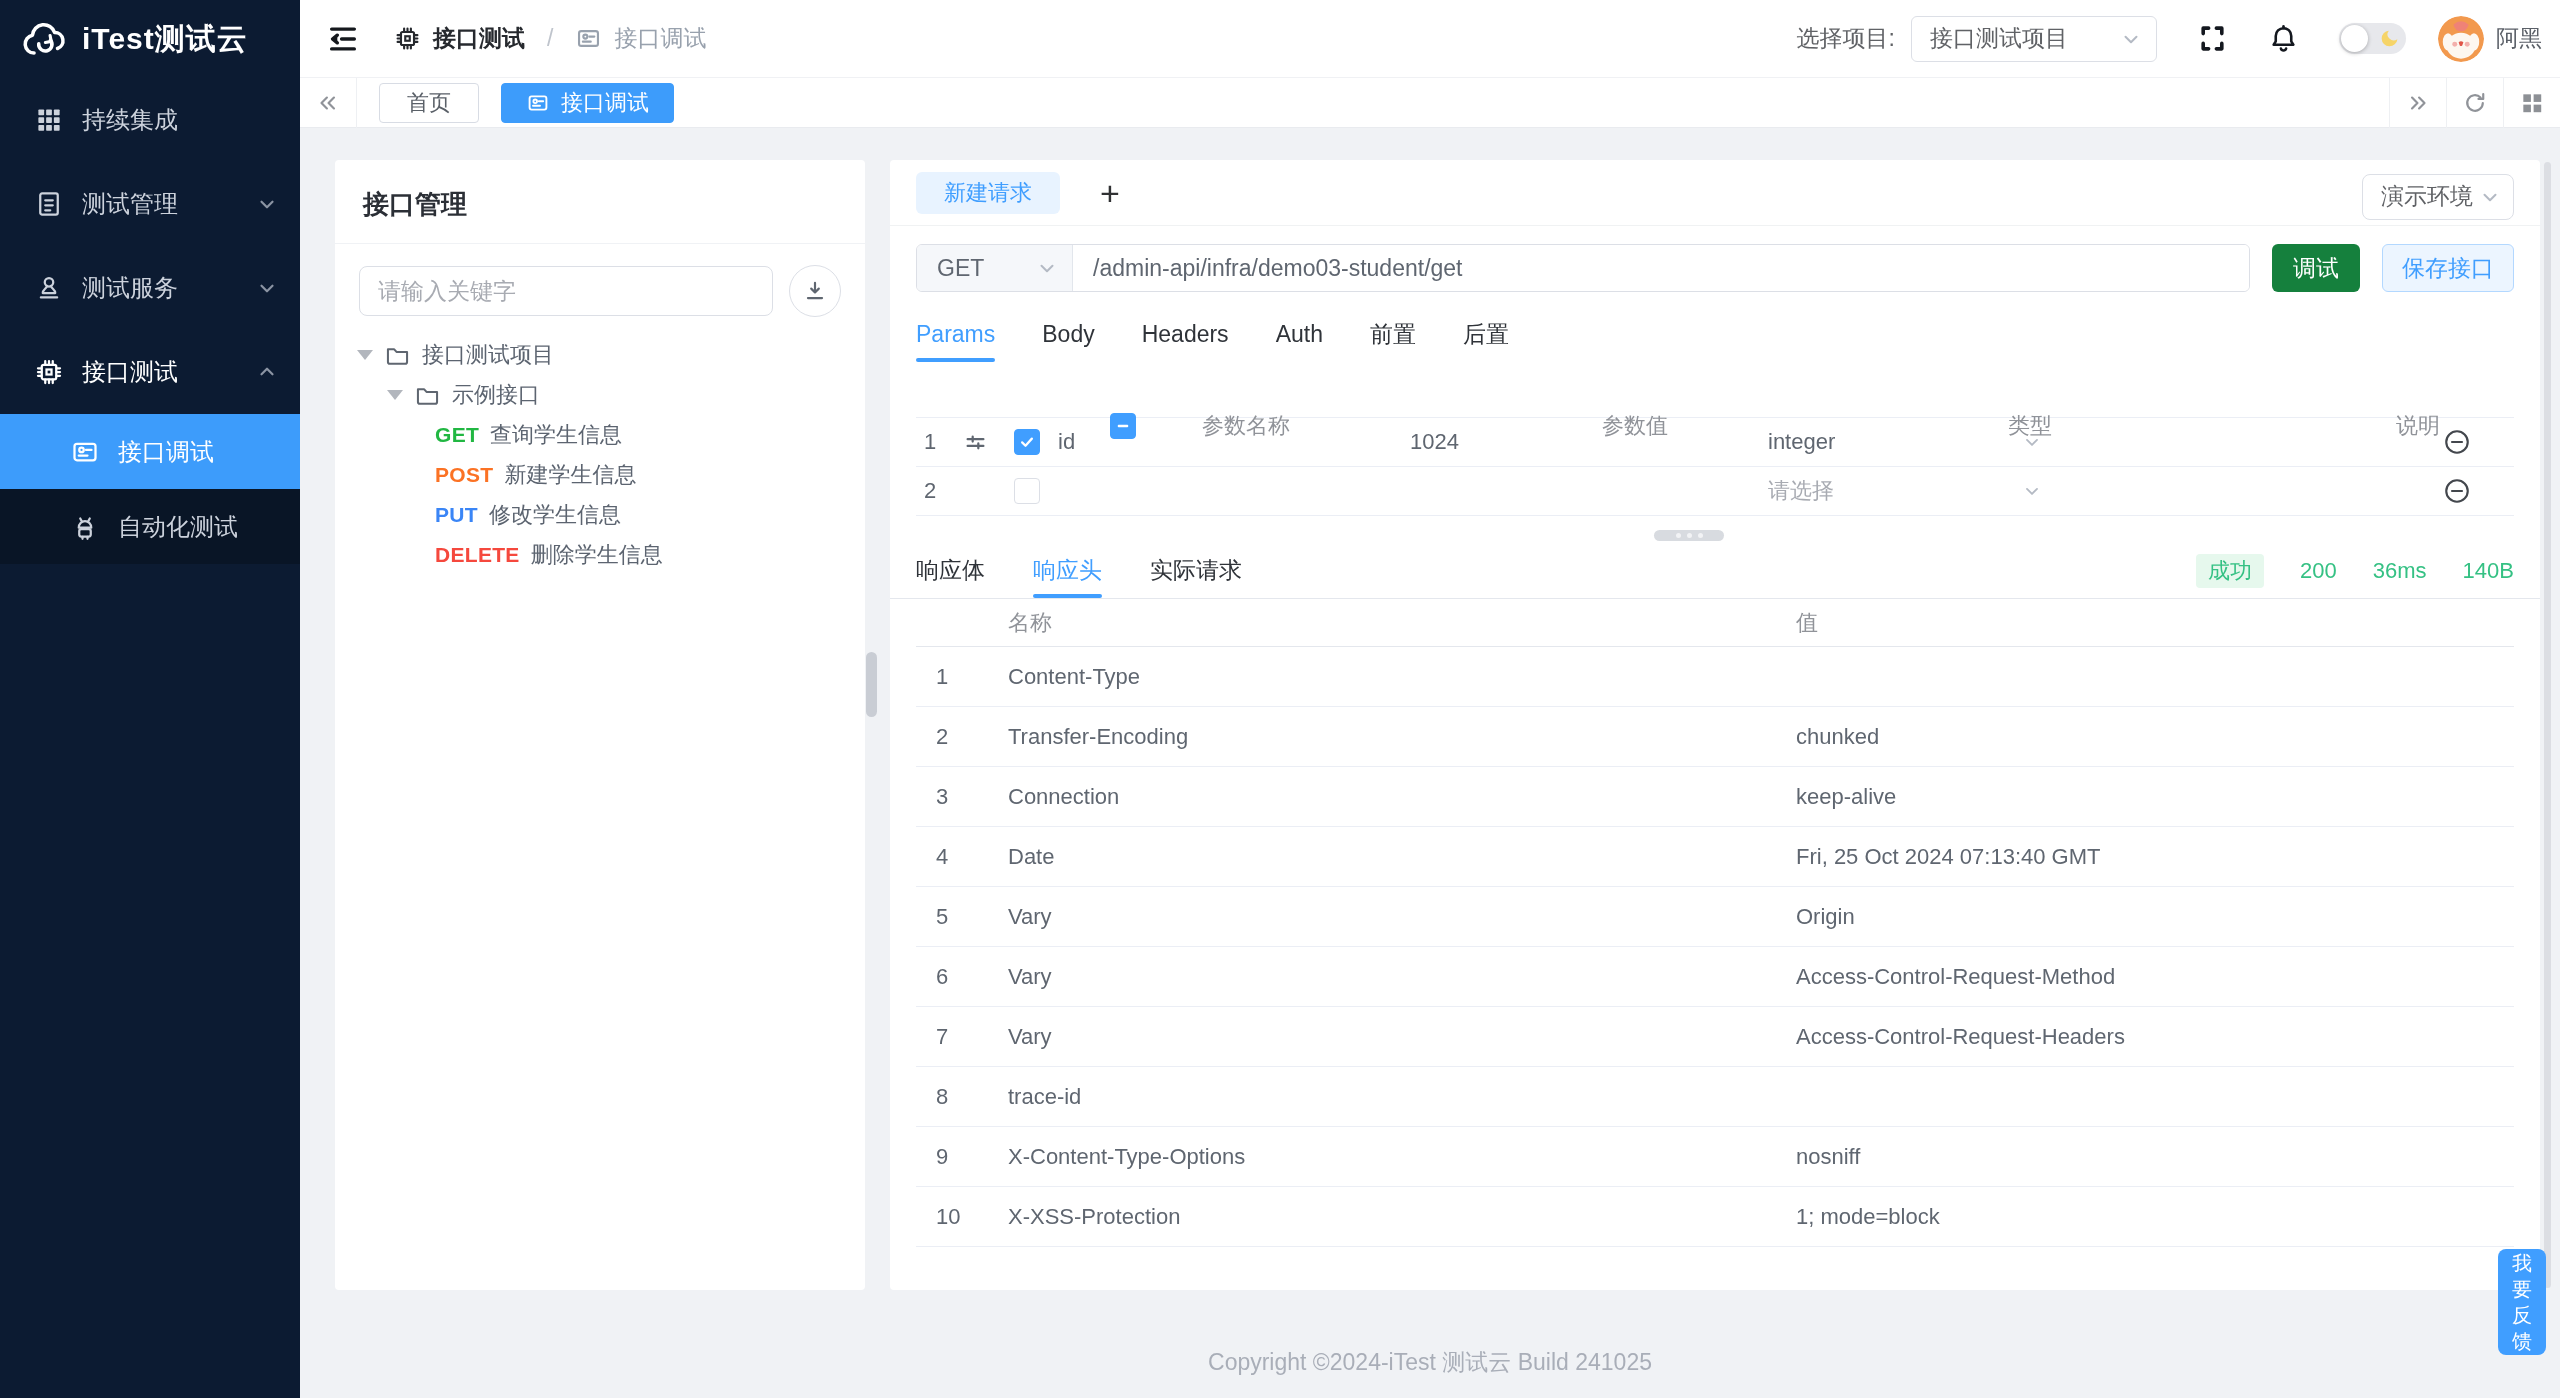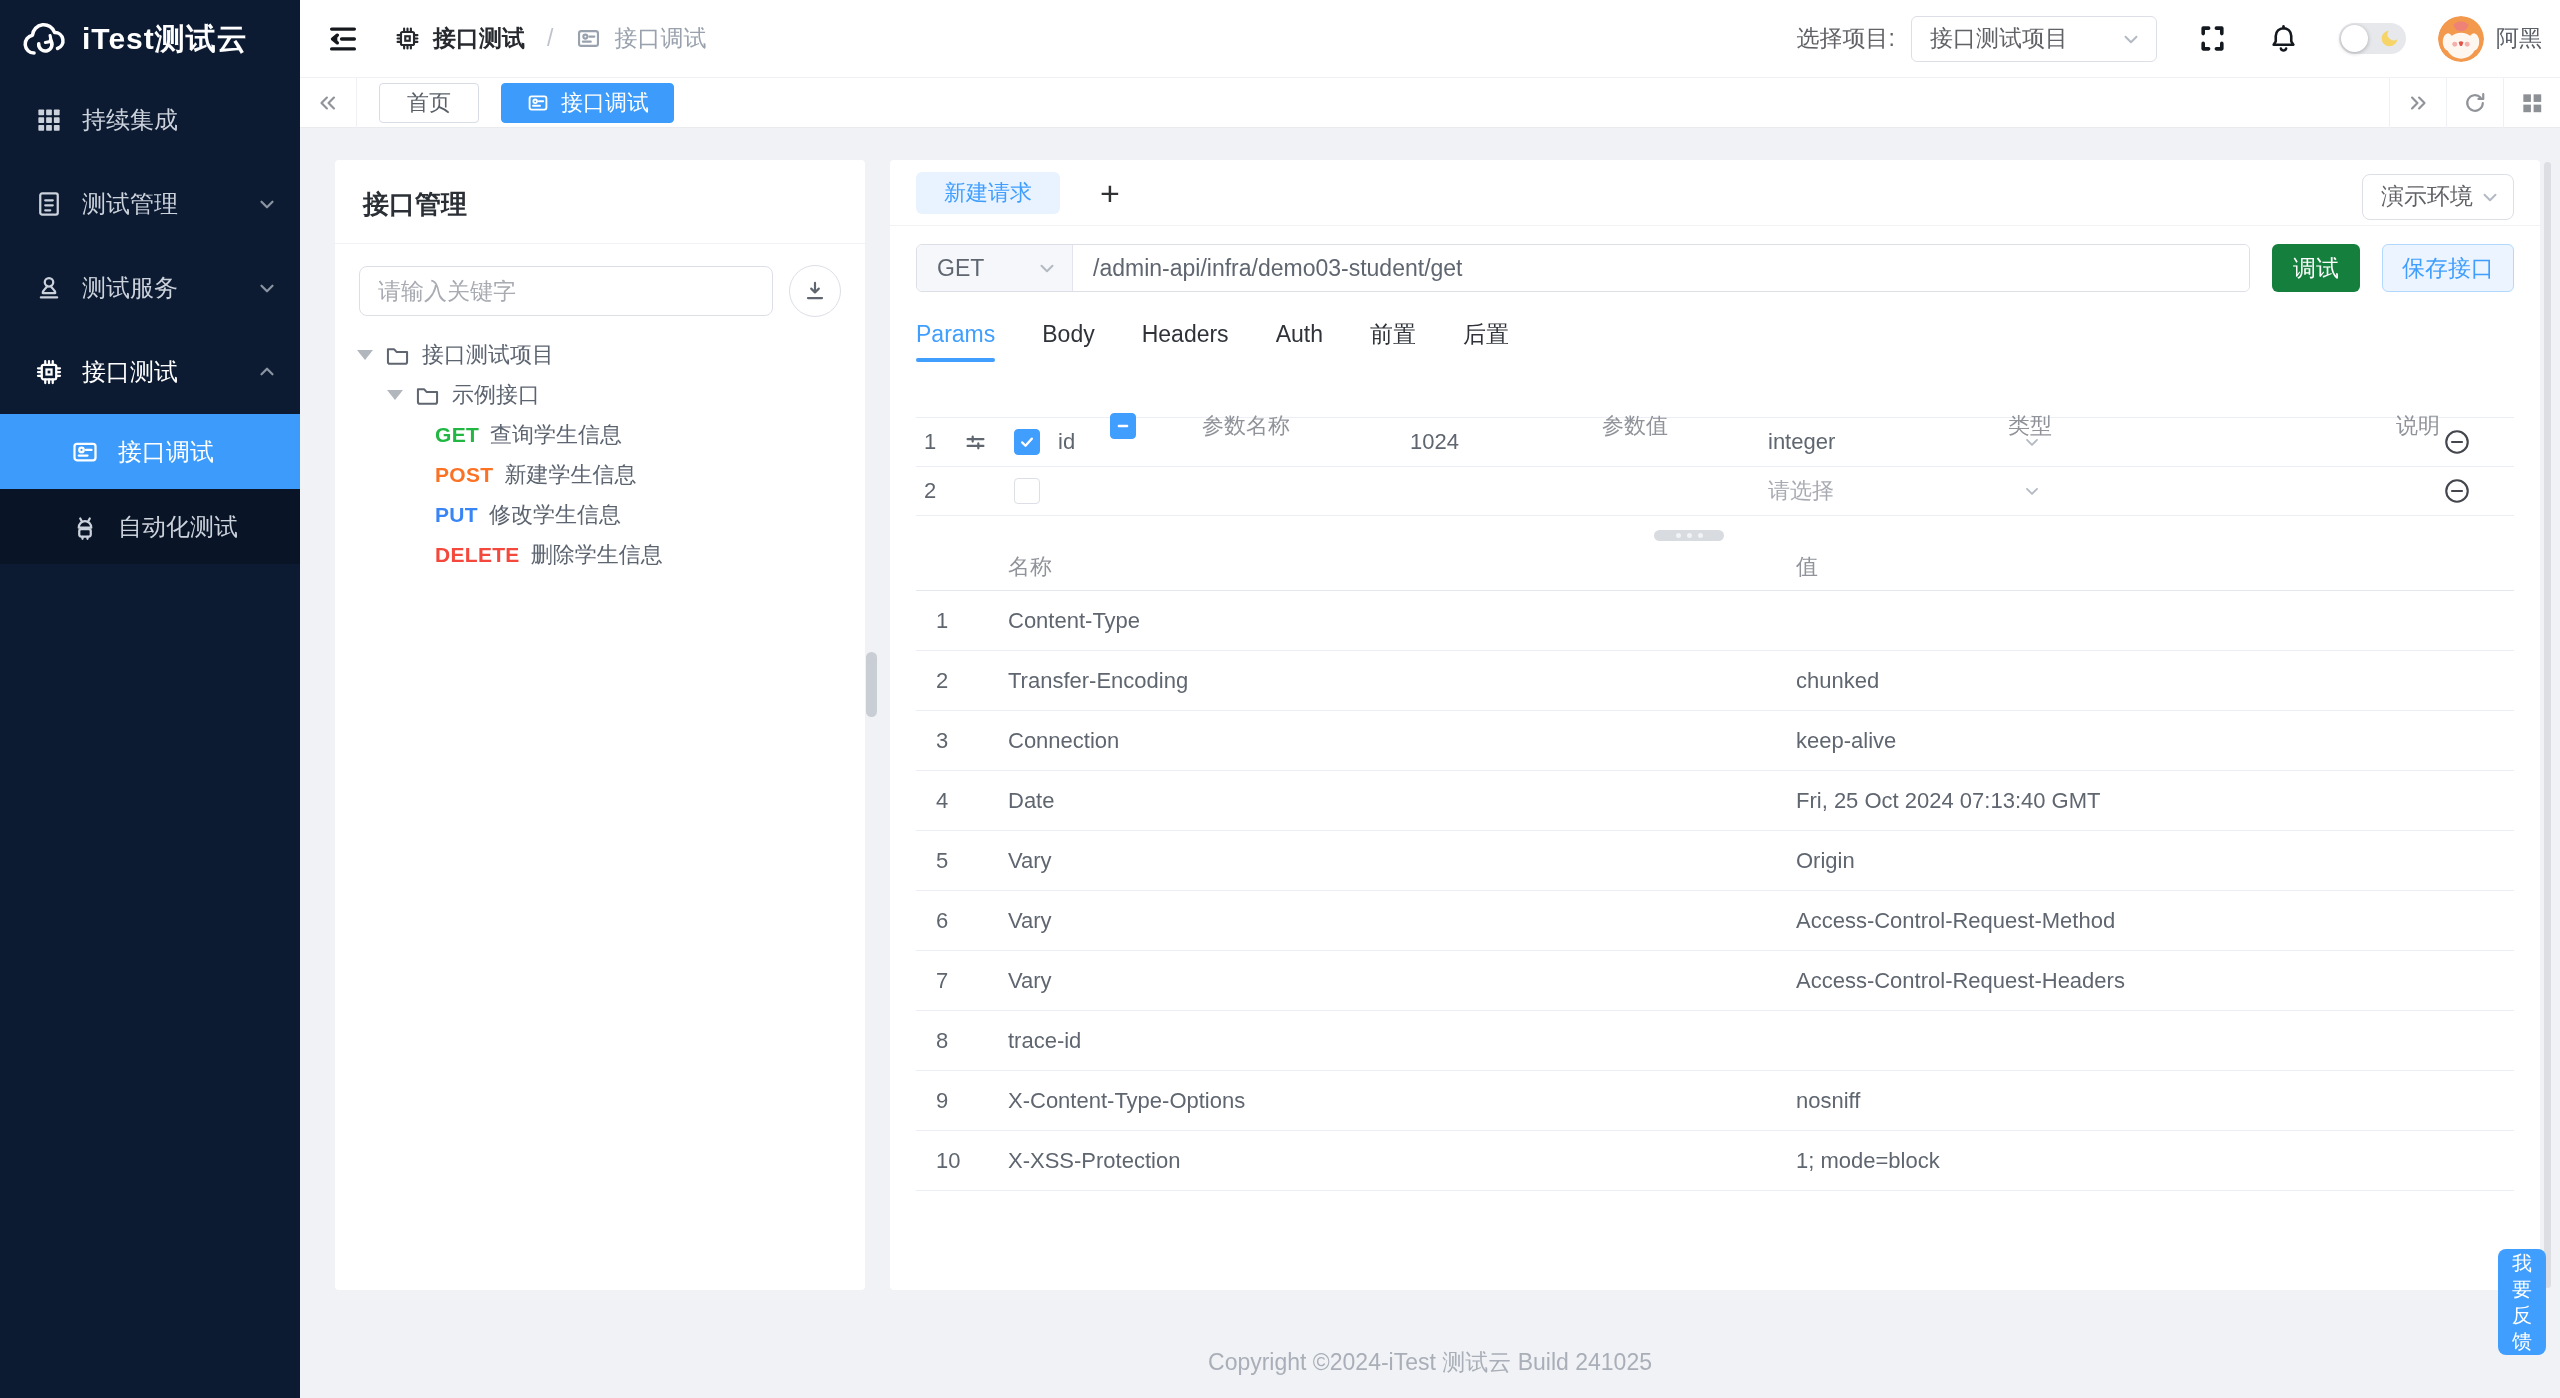--- a/index.html
+++ b/index.html
@@ -475,20 +475,37 @@
             </div>
         </div>
       </div>
 
       <div class="scroll-pill">
           <i></i>
           <i></i>
           <i></i>
         </div>
 
+      <div class="resp-tabs">
+        <div class="rc-tab">
+            <span>响应体</span>
+          </div>
+        <div class="rc-tab active">
+            <span>响应头</span>
+          </div>
+        <div class="rc-tab">
+            <span>实际请求</span>
+          </div>
+        <div class="resp-right">
+          <span class="badge-success">成功</span>
+          <span>200</span>
+          <span>36ms</span>
+          <span>140B</span>
+        </div>
+      </div>
 
       <div class="resp-table">
         <div class="rt-row rt-head">
           <div></div>
           <div class="rt-cell">名称</div>
           <div class="rt-cell">值</div>
         </div>
         <div class="rt-row">
             <div class="rt-index">1</div>
             <div class="rt-cell">Content-Type</div>

